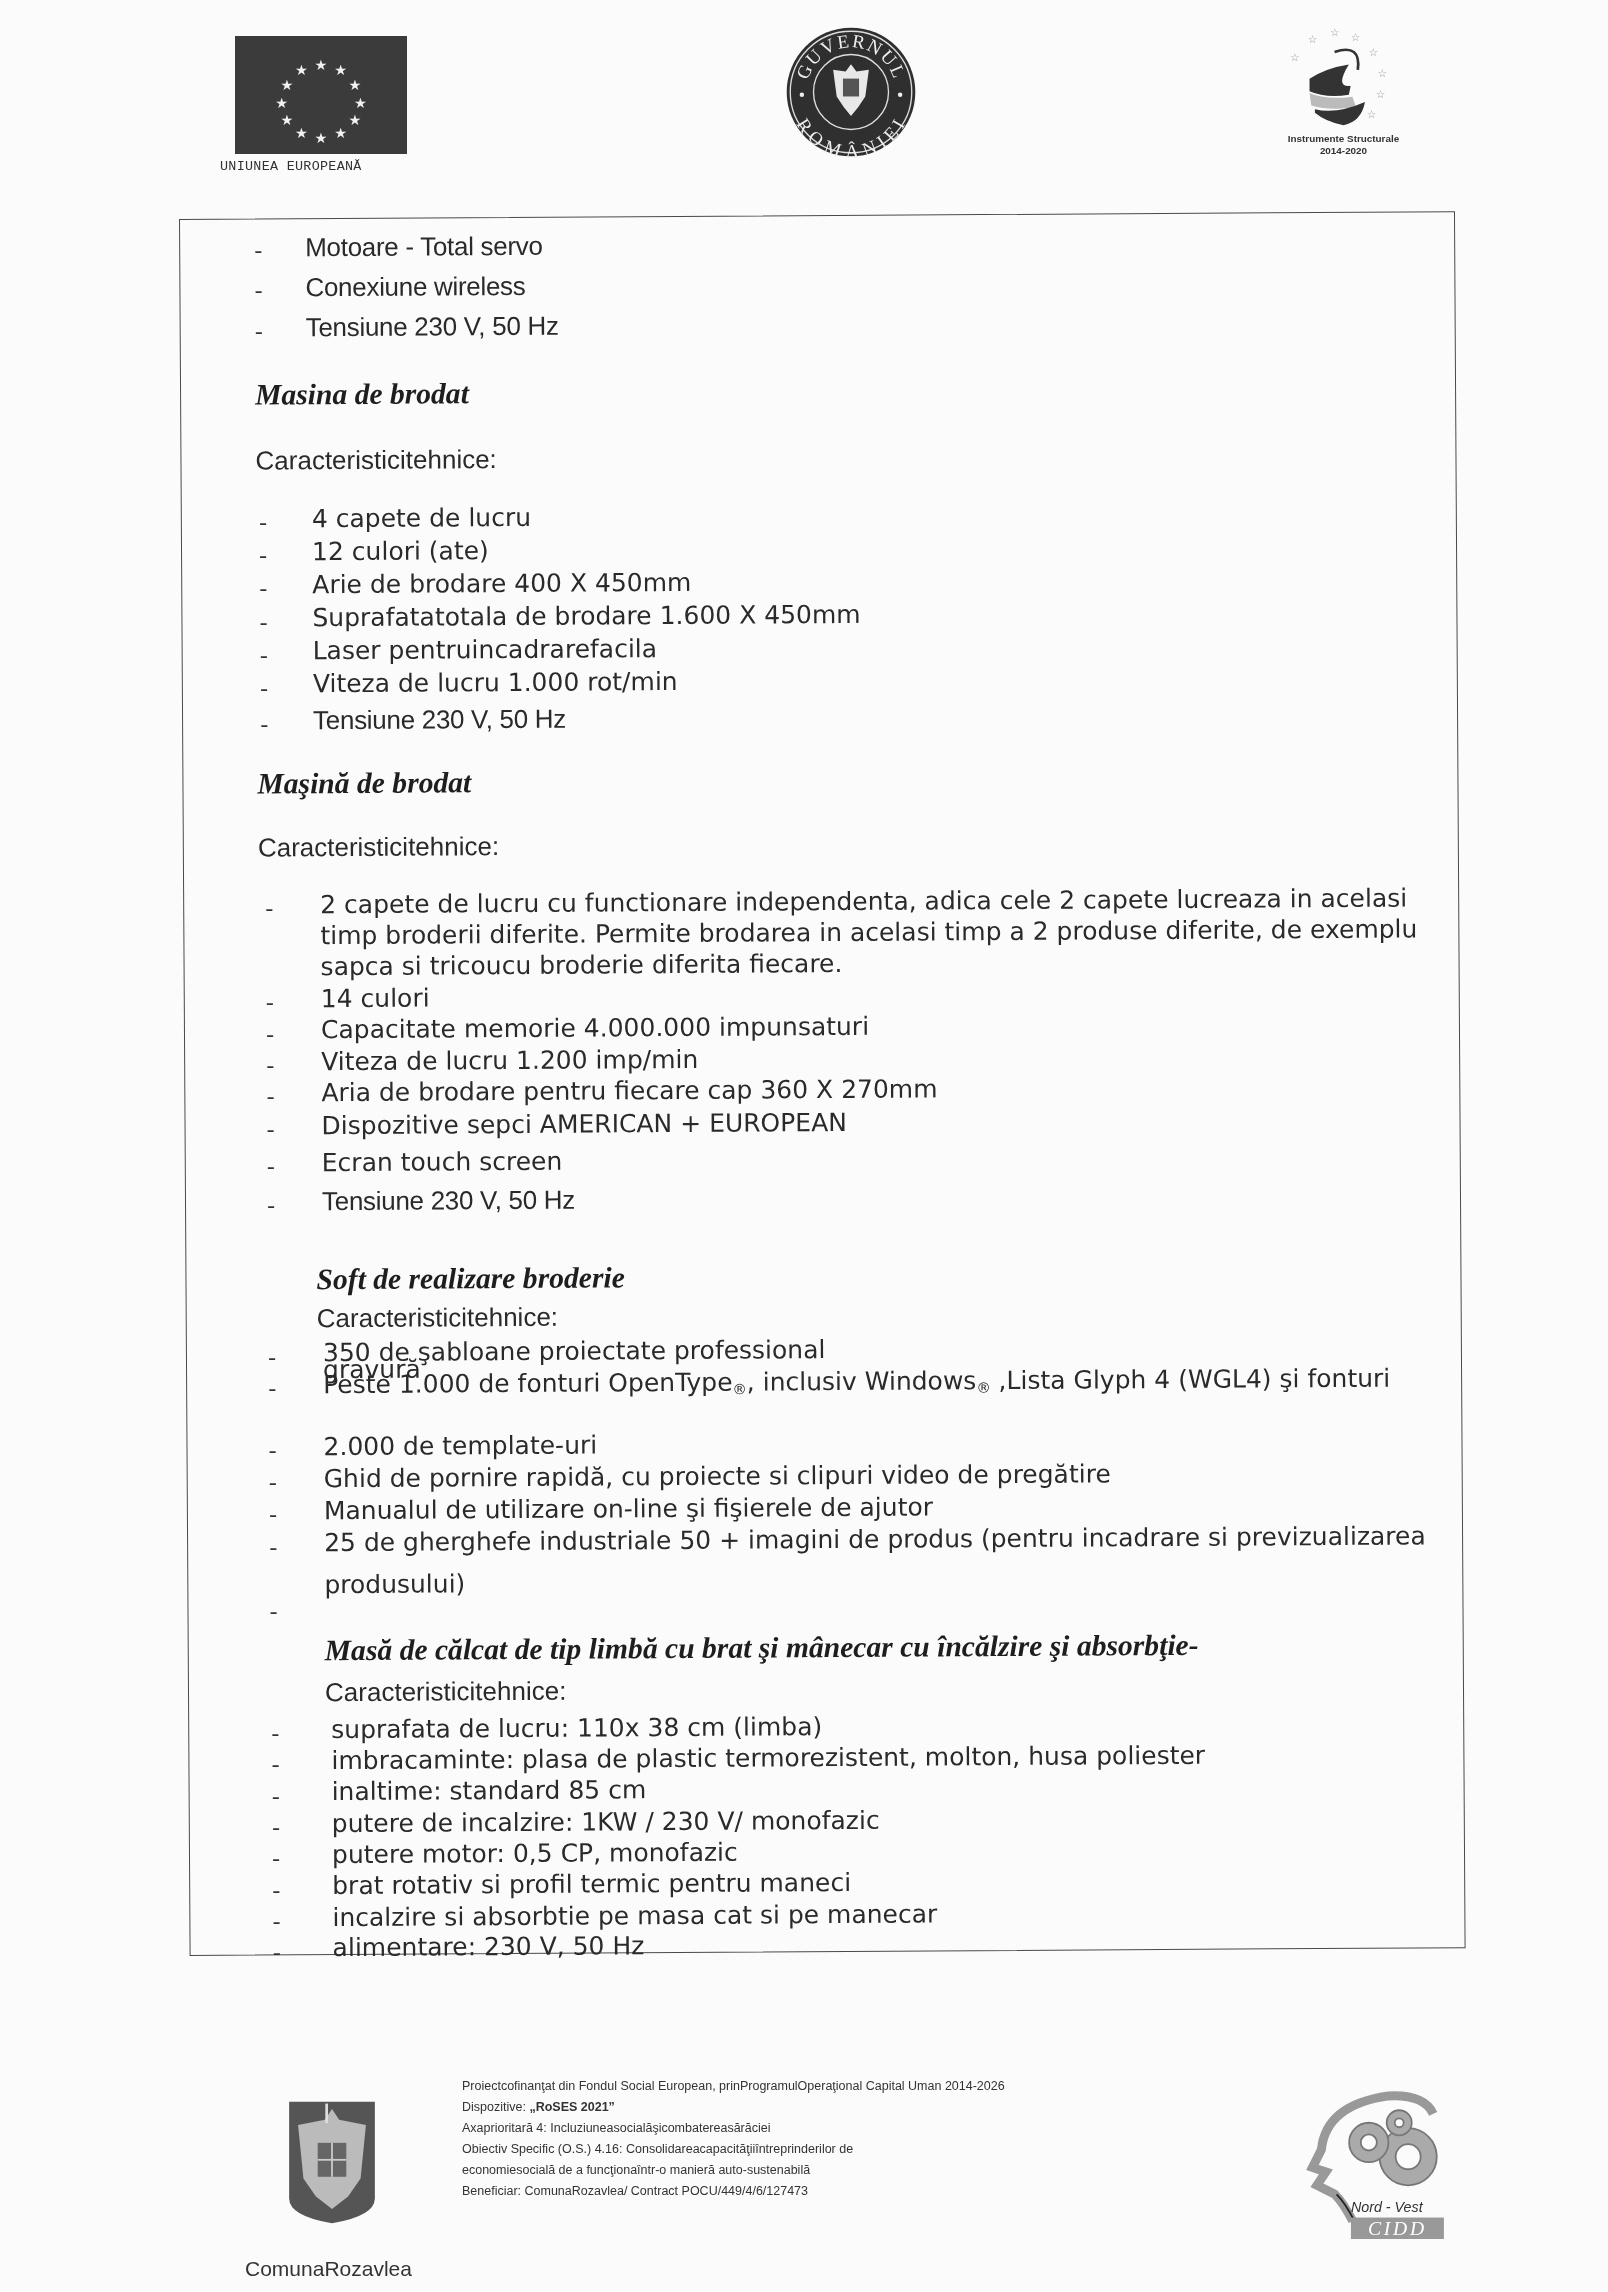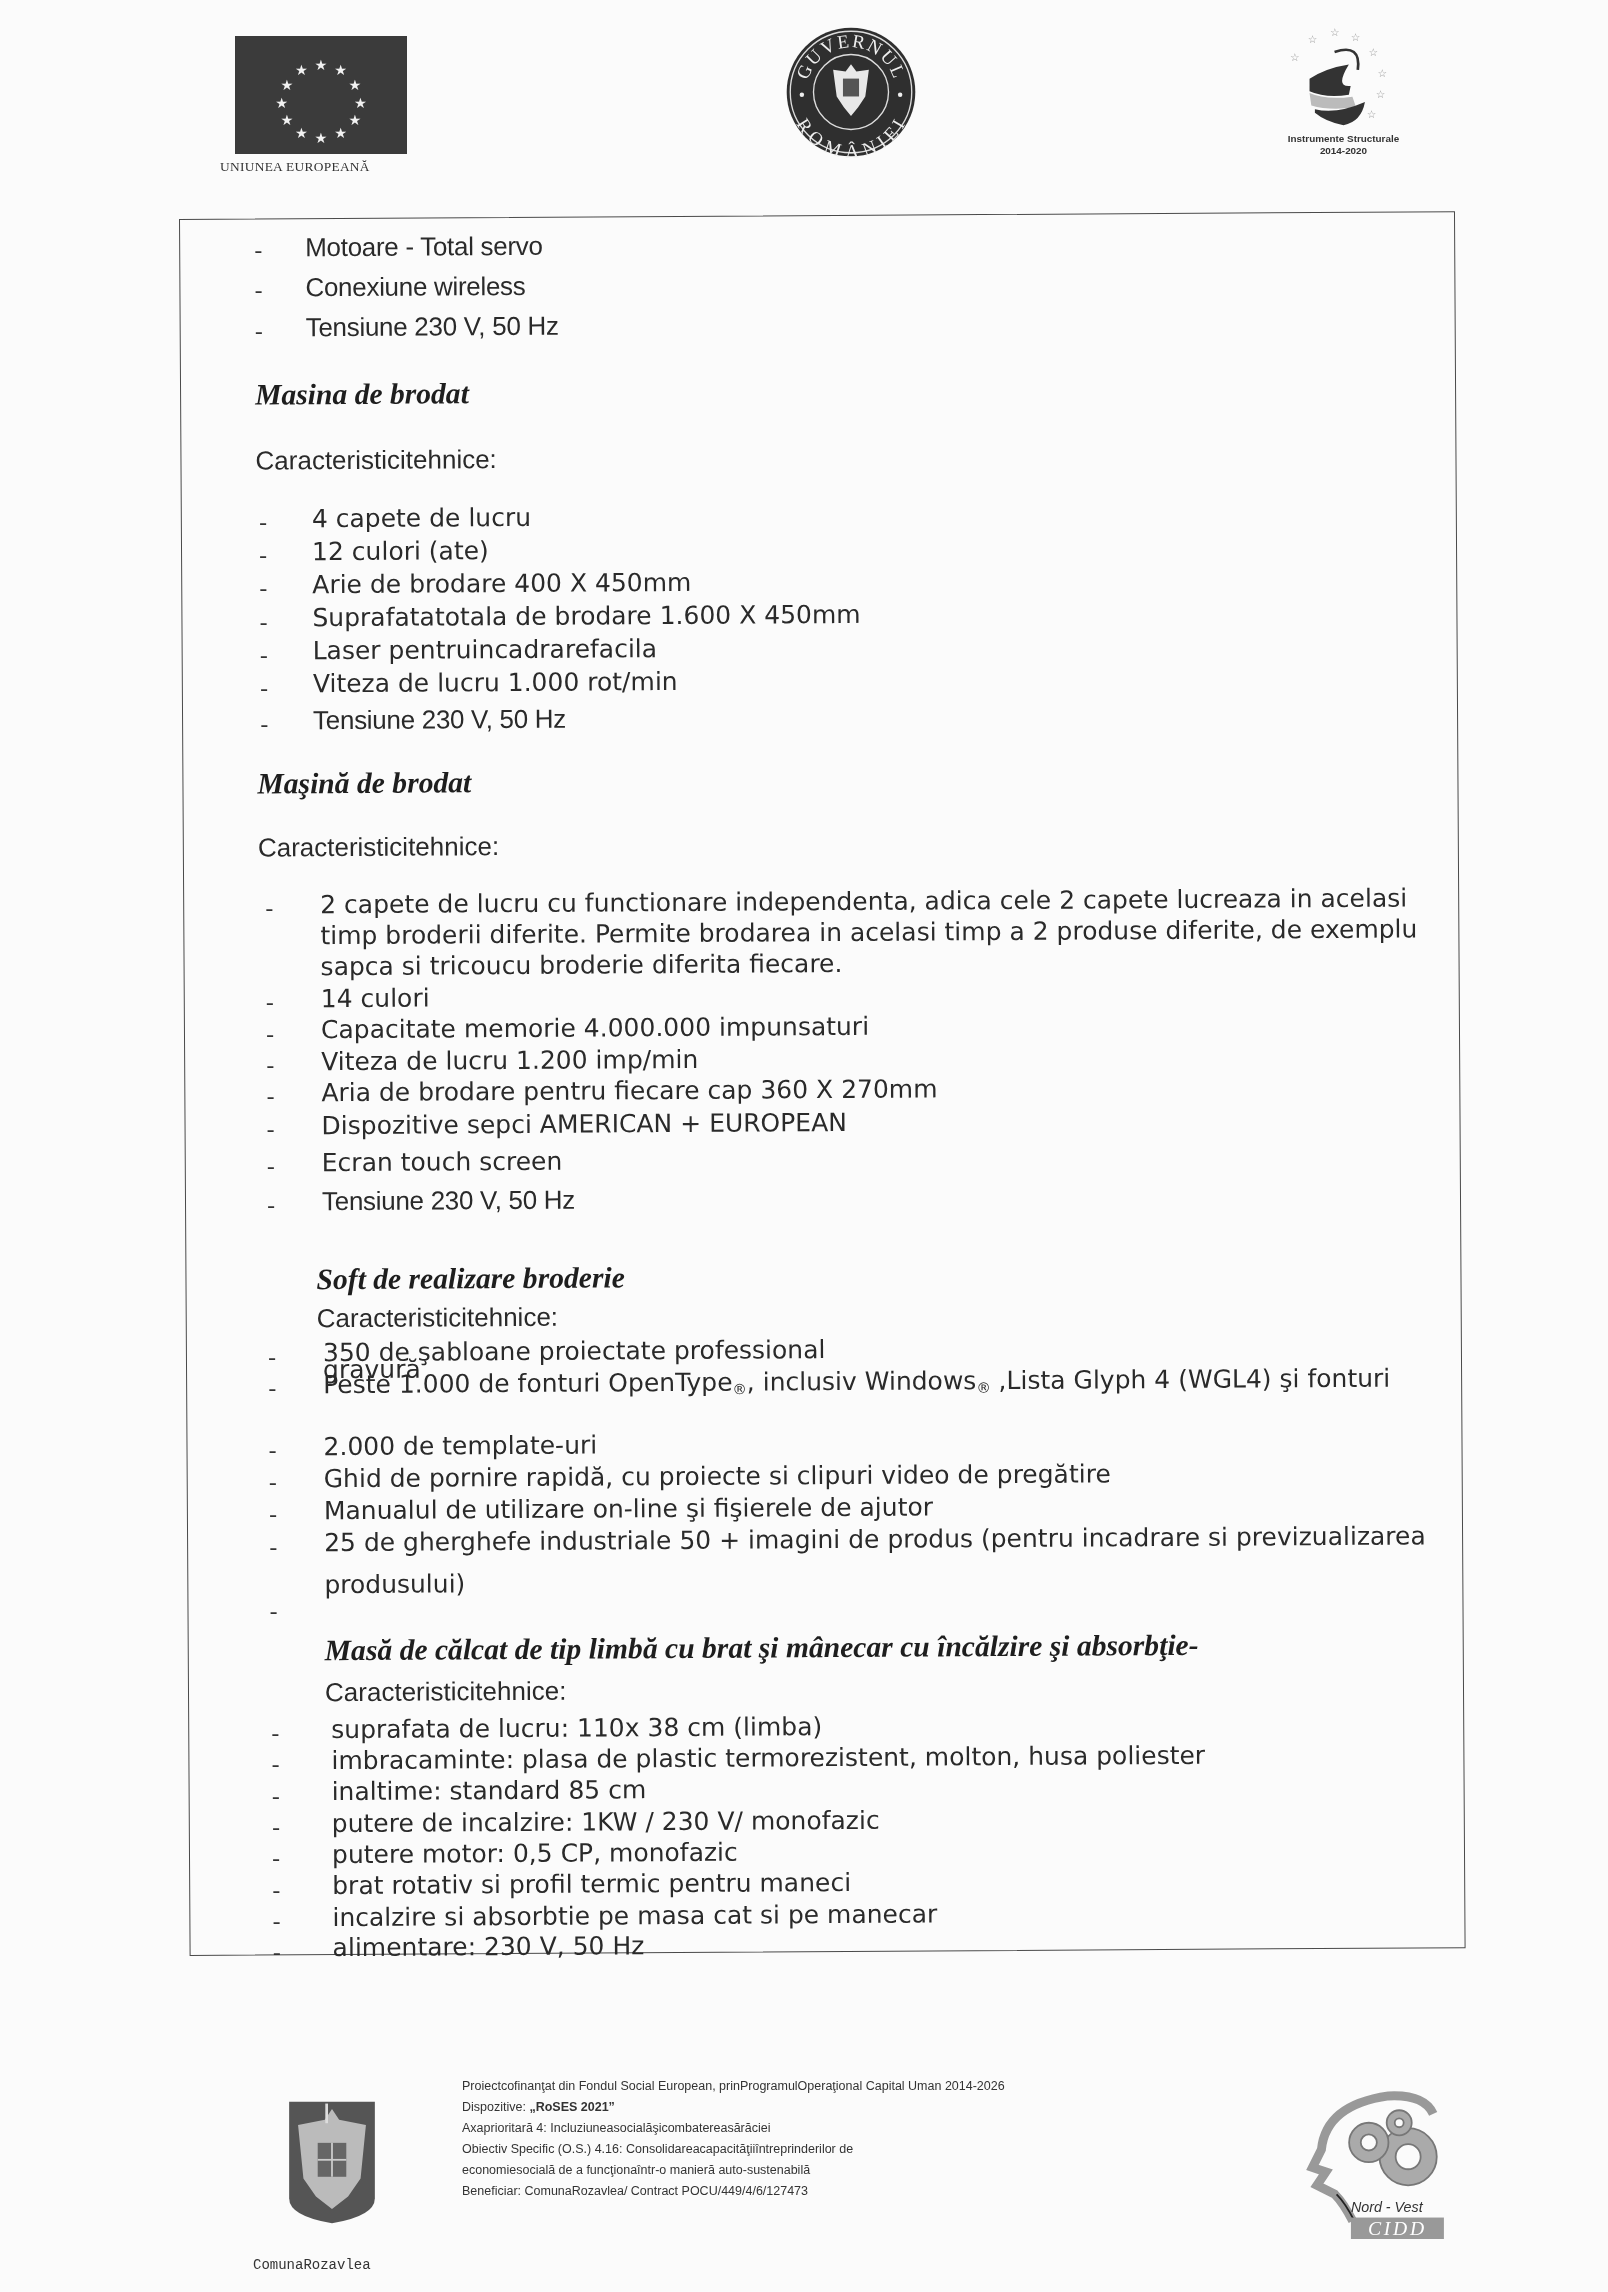--- a/index.html
+++ b/index.html
@@ -3,21 +3,21 @@
   <meta charset="utf-8">
   <style>
     * { box-sizing: border-box; margin: 0; padding: 0; }
     html, body { width: 1608px; height: 2293px; background: #fbfbfb; overflow: hidden; }
     body { position: relative; font-family: "DejaVu Sans", sans-serif; color: #2b2b2b; }
 
     
     .logo { position: absolute; }
     .eu-logo { left: 235px; top: 36px; width: 172px; height: 118px; background: #3a3a3a; }
     .eu-logo svg { width: 100%; height: 100%; }
-    .eu-caption { position: absolute; left: 220px; top: 159px; font-size: 13.4px; letter-spacing: 0.3px; color: #333; font-family: Liberation Serif, serif; }
+    .eu-caption { position: absolute; left: 220px; top: 159px; font-size: 13.4px; letter-spacing: 0.3px; color: #333; font-family: Liberation Mono, monospace; }
 
     .gov-logo { left: 784px; top: 25px; width: 134px; height: 134px; }
     .is-logo { left: 1272px; top: 25px; width: 143px; height: 112px; }
     .is-caption { position: absolute; left: 1263px; top: 133px; width: 161px; text-align: center; font-size: 9.9px; font-weight: bold; color: #333; font-family: "Liberation Sans", sans-serif; line-height: 11.6px; }
 
     
     .frame {
       position: absolute; left: 179px; top: 219px; width: 1276px; height: 1737px;
       border: 1.8px solid #4a4a4a; transform: rotate(-0.35deg); transform-origin: 0 0;
     }
@@ -30,21 +30,21 @@
     .dash { position: absolute; font-size: 23px; color: #333; }
     .heading {
       position: absolute; font-family: "Liberation Serif", serif; font-style: italic; font-weight: bold;
       font-size: 29.6px; color: #1e1e1e; white-space: nowrap;
     }
     .subhead { position: absolute; font-family: "Liberation Sans", sans-serif; font-size: 26px; color: #2a2a2a; white-space: nowrap; }
     sub.reg { font-size: 14.3px; vertical-align: -3.6px; }
 
     
     .coat-logo { left: 287px; top: 2100px; width: 90px; height: 125px; }
-    .comuna-caption { position: absolute; left: 253px; top: 2257px; font-size: 14px; color: #333; font-family: Liberation Mono, monospace; }
+    .comuna-caption { position: absolute; left: 245px; top: 2257px; font-size: 21px; color: #333; font-family: Liberation Sans, sans-serif; }
     .footer-text { position: absolute; left: 462px; top: 2076px; font-family: "Liberation Sans", sans-serif; font-size: 12.5px; line-height: 21px; color: #333; }
     .footer-text .b { font-weight: bold; }
     .cidd-logo { left: 1299px; top: 2087px; width: 170px; height: 152px; }
   </style>
 </head>
 <body>
 
 <div class="logo eu-logo">
   <svg viewBox="0 0 192 132">
     <rect width="192" height="132" fill="#3b3b3b"></rect>

